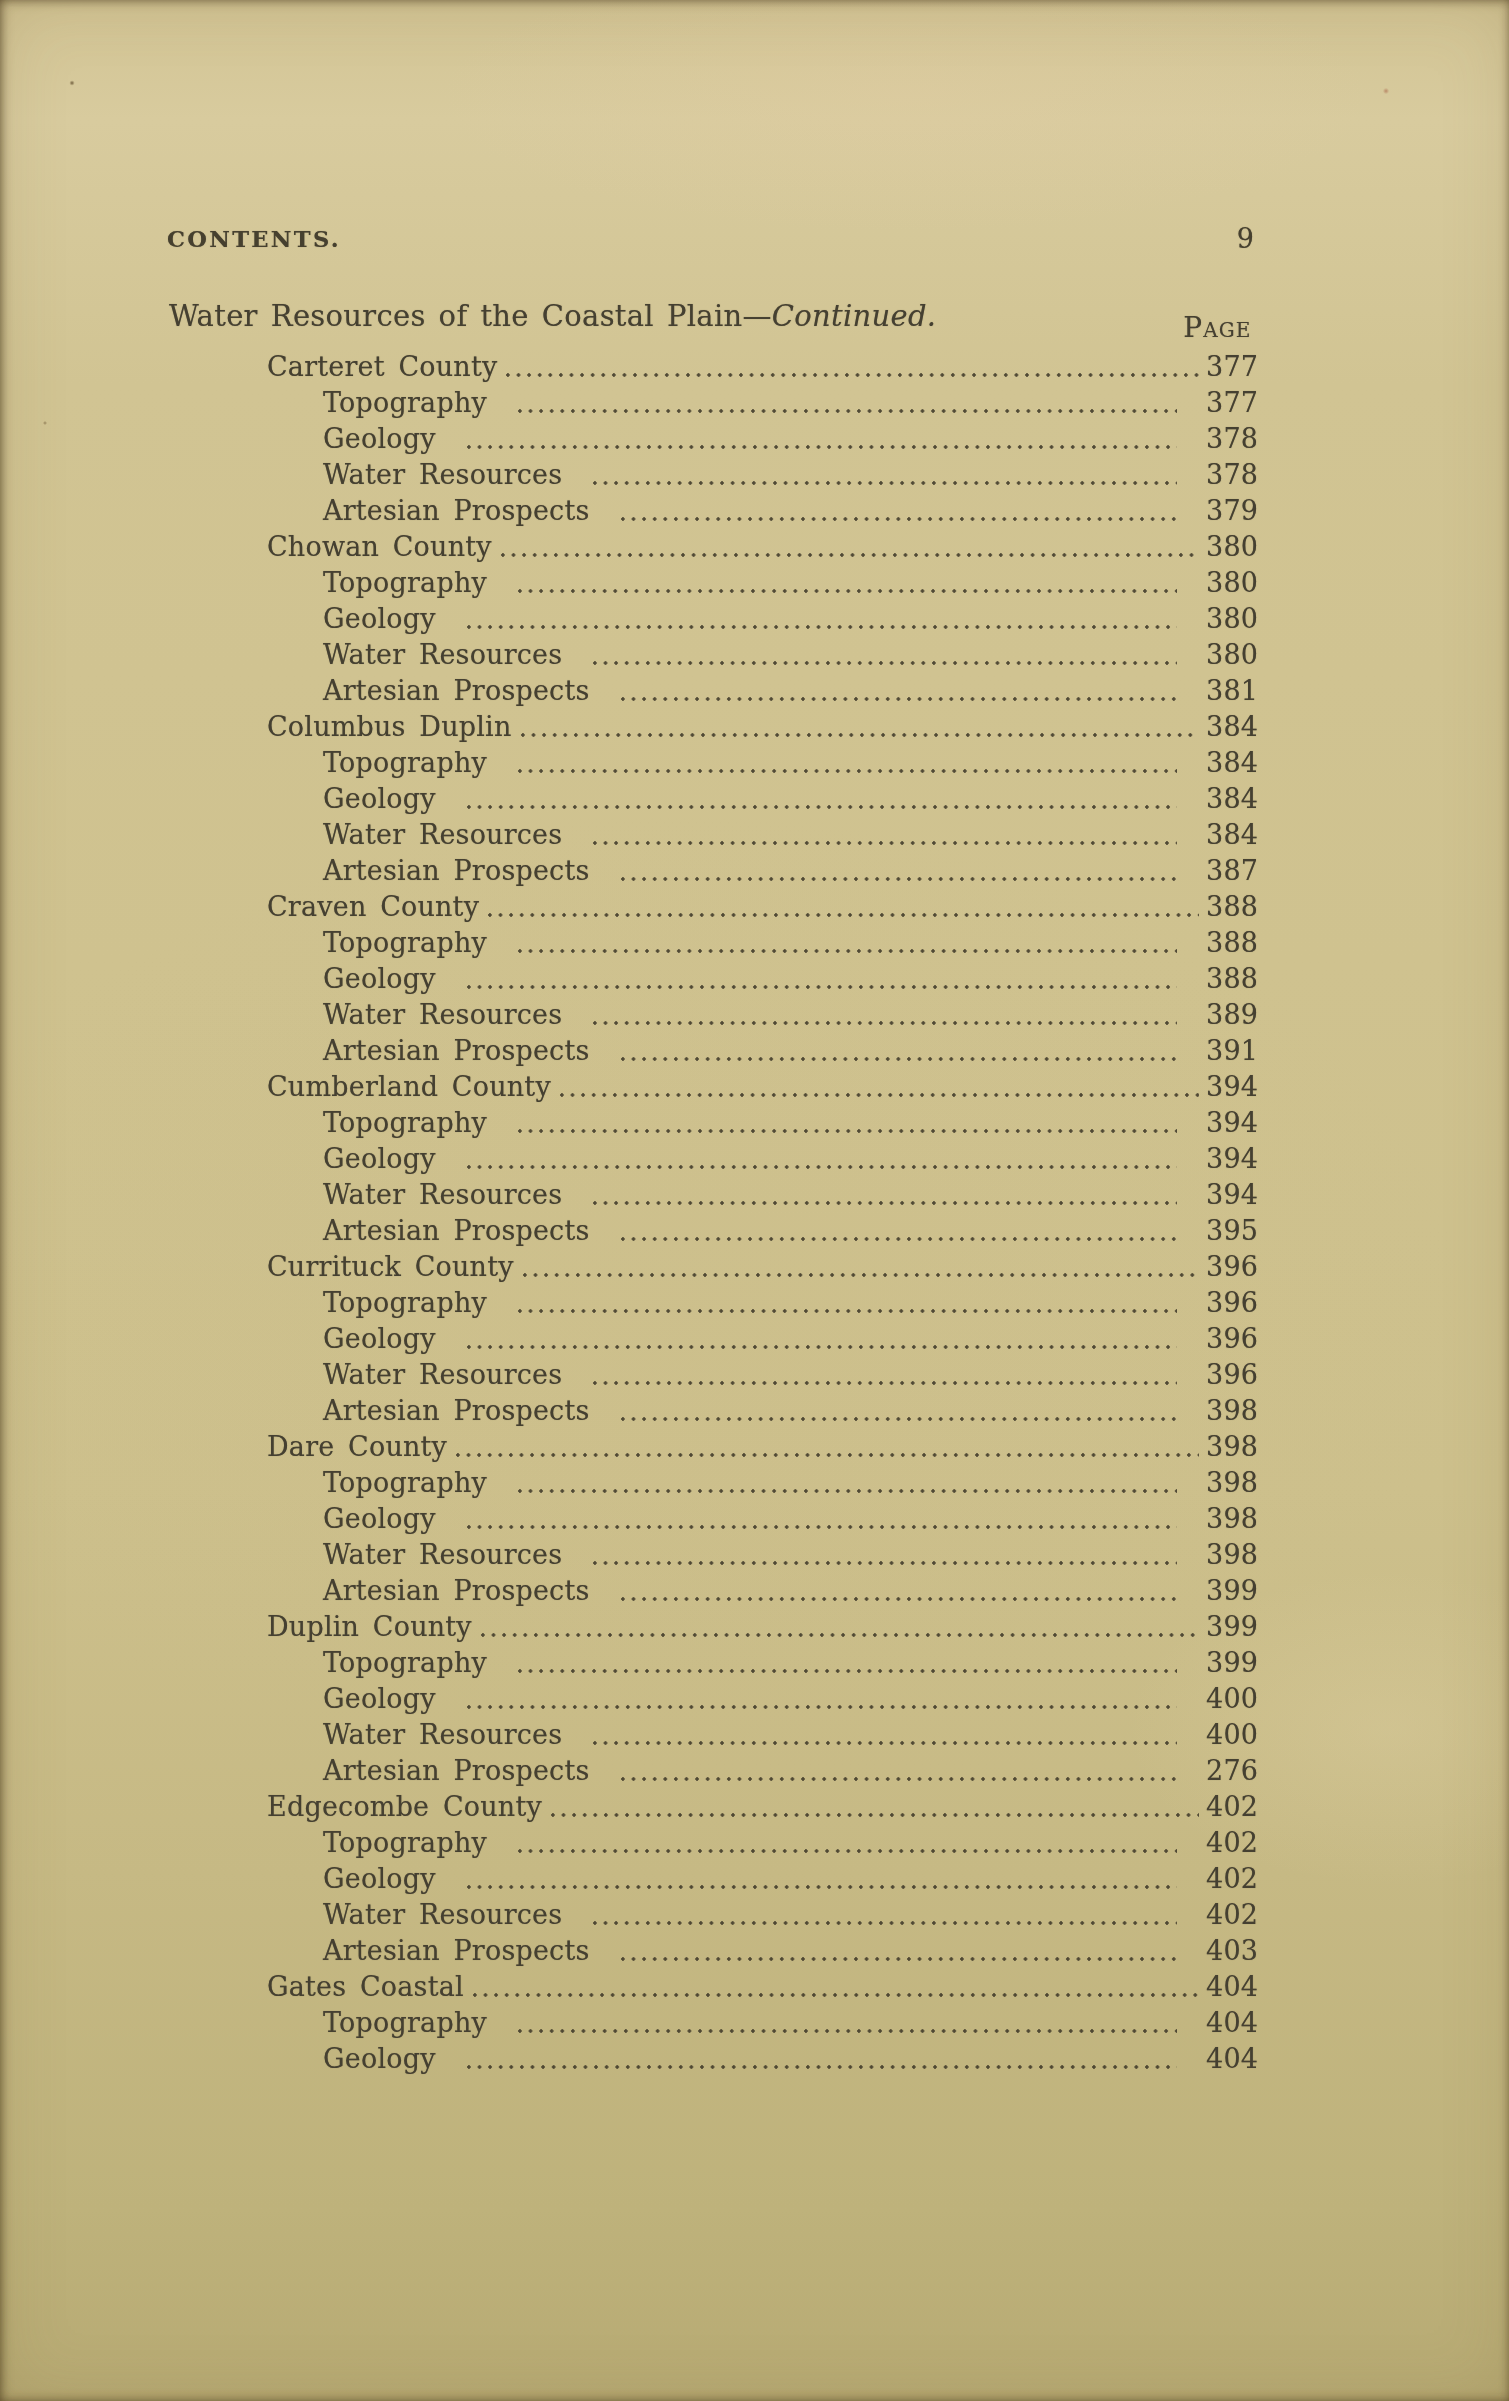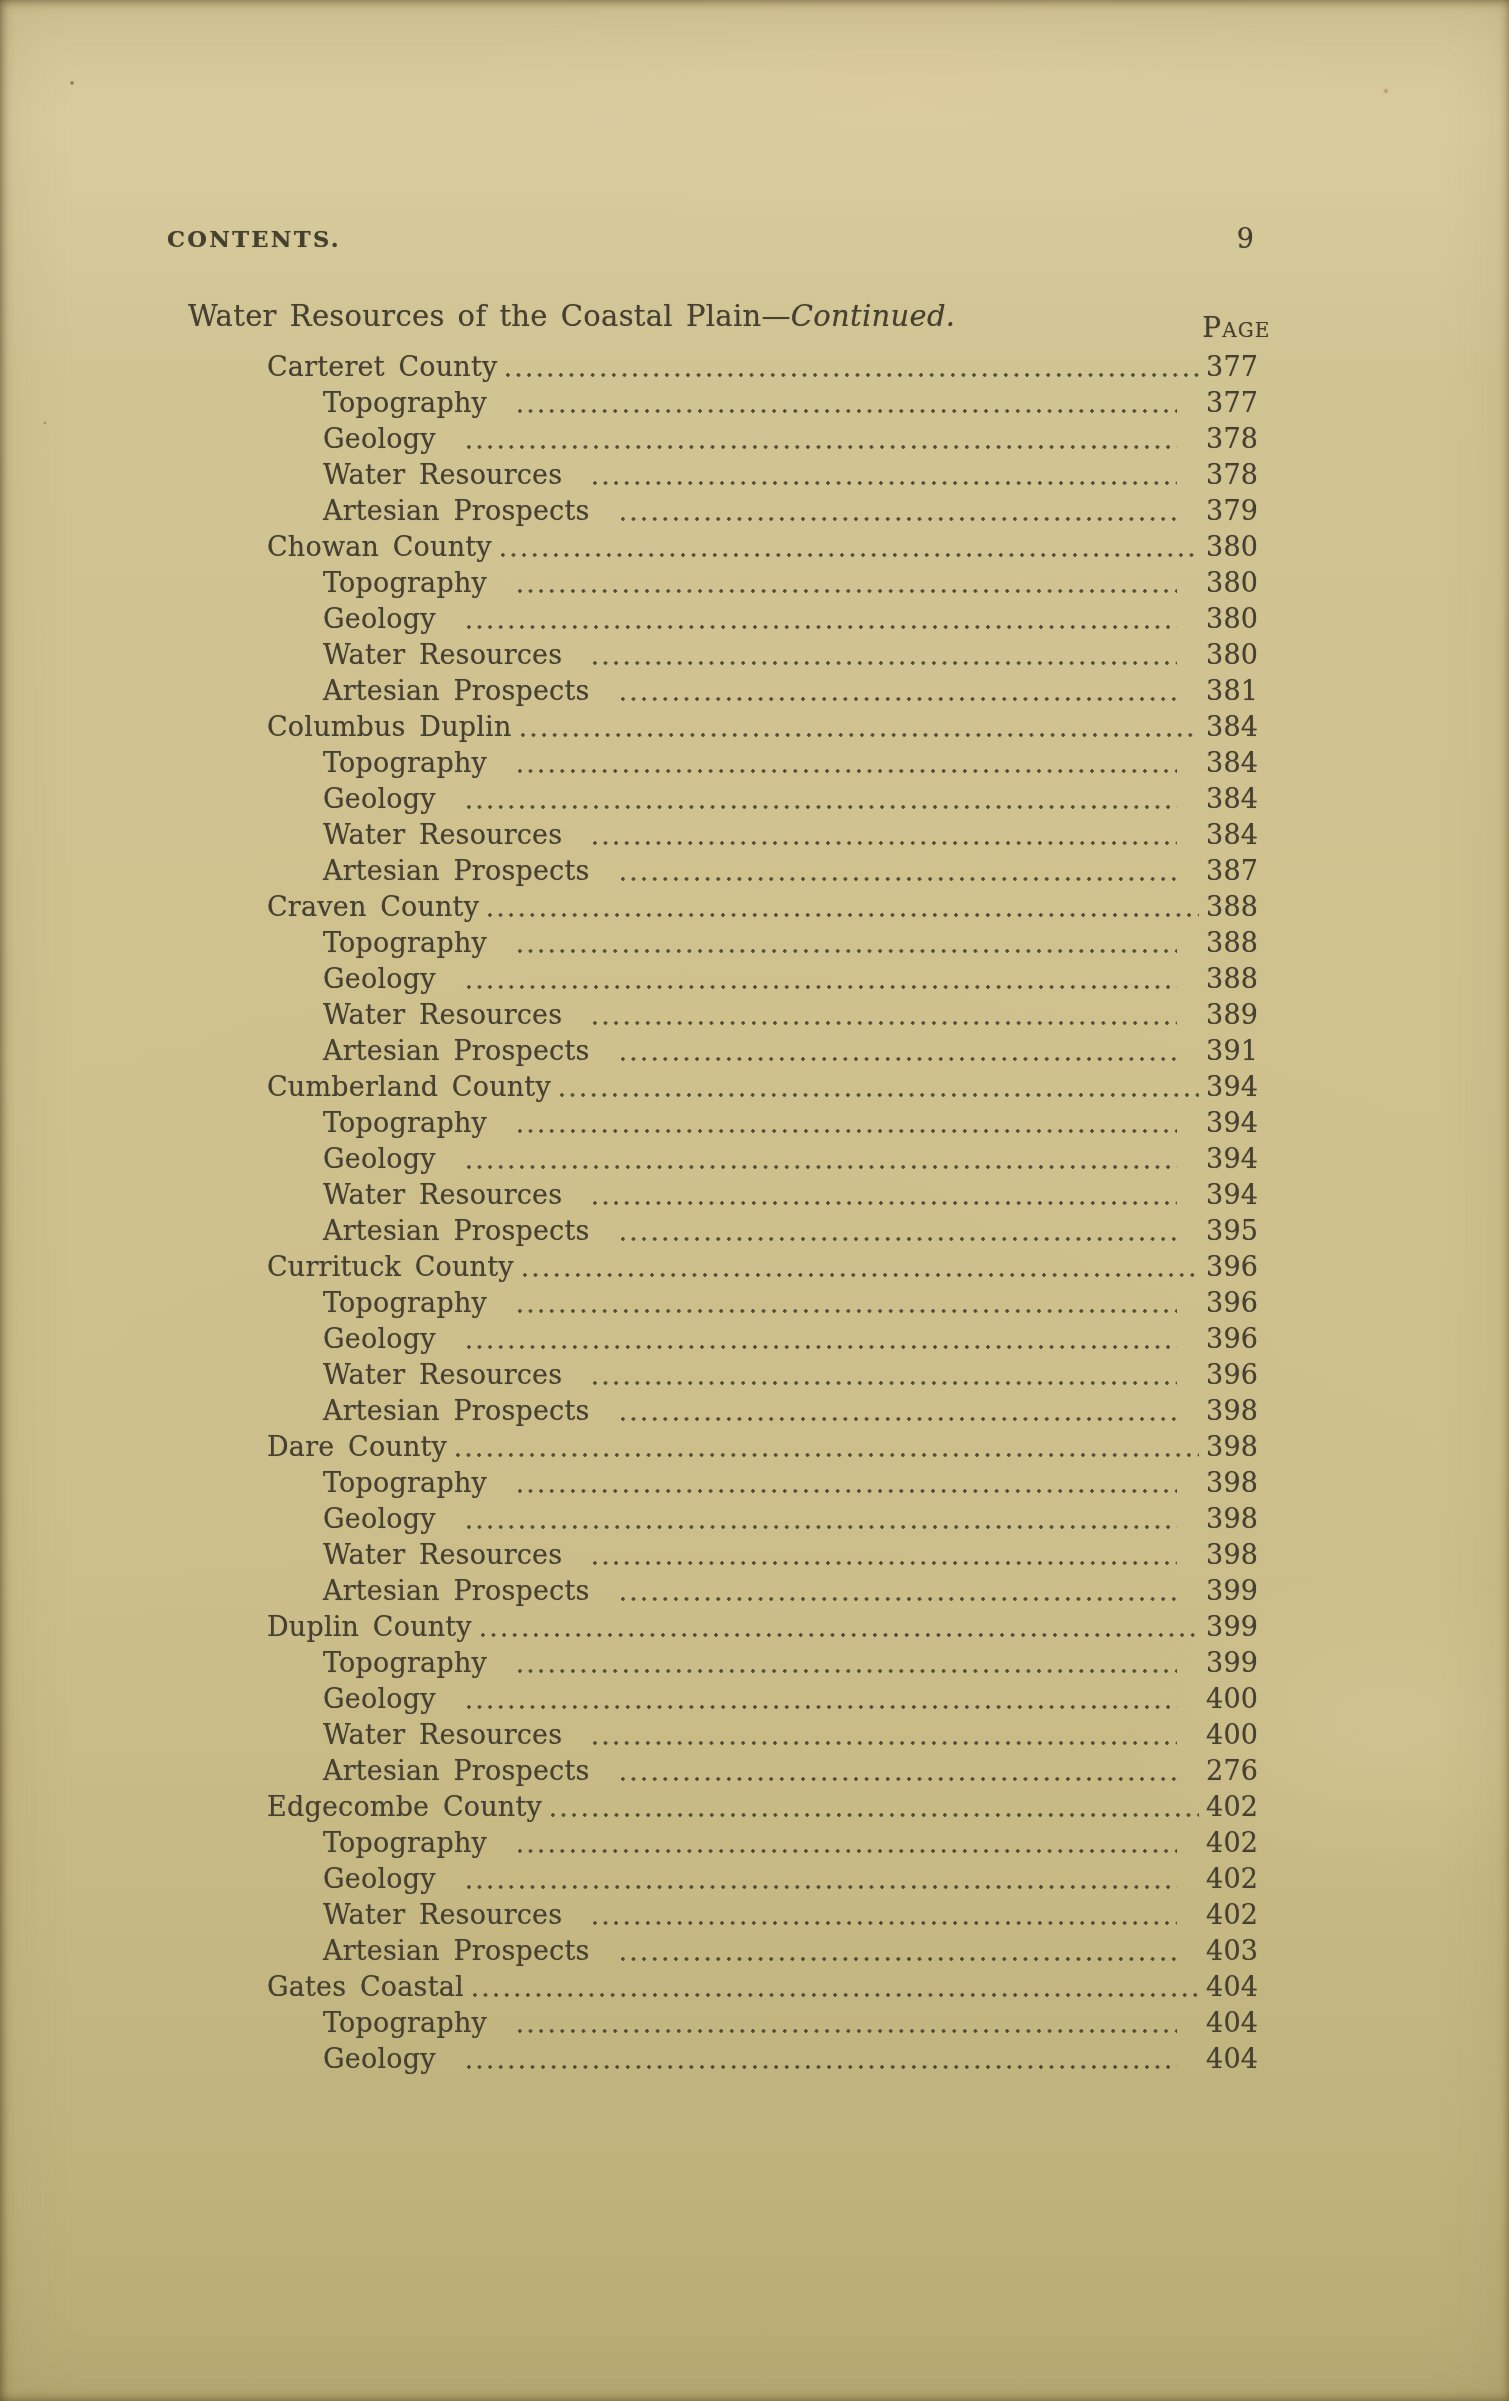--- a/index.html
+++ b/index.html
@@ -26,21 +26,21 @@
   }
   .running-head{position:absolute;left:167px;top:226px;width:1087px;text-align:left;}
   .contents-title{
     font-size:22.6px;letter-spacing:2.3px;font-weight:bold;color:#46402f;
     text-shadow:0 0 0.9px rgba(70,62,45,.55);
   }
   .folio{
     position:absolute;right:0;top:-3px;font-size:27px;color:#46402f;
     text-shadow:0 0 0.9px rgba(70,62,45,.55);
   }
-  .toc-head{position:absolute;left:188px;top:299px;width:1084px;height:38px;}
+  .toc-head{position:absolute;left:169px;top:299px;width:1084px;height:38px;}
   .section-title{font-size:29px;letter-spacing:0.3px;word-spacing:.12em;white-space:nowrap;
     text-shadow:0 0 0.9px rgba(70,62,45,.5);}
   .section-title .cont{font-style:italic;}
   .page-col-label{
     position:absolute;right:1.5px;top:12px;font-size:28px;font-variant:small-caps;
     letter-spacing:1.1px;text-shadow:0 0 0.8px rgba(70,62,45,.5);
   }
   .toc{position:absolute;left:0;top:349px;width:1509px;}
   .row{
     display:flex;height:36px;line-height:35px;font-size:27px;

